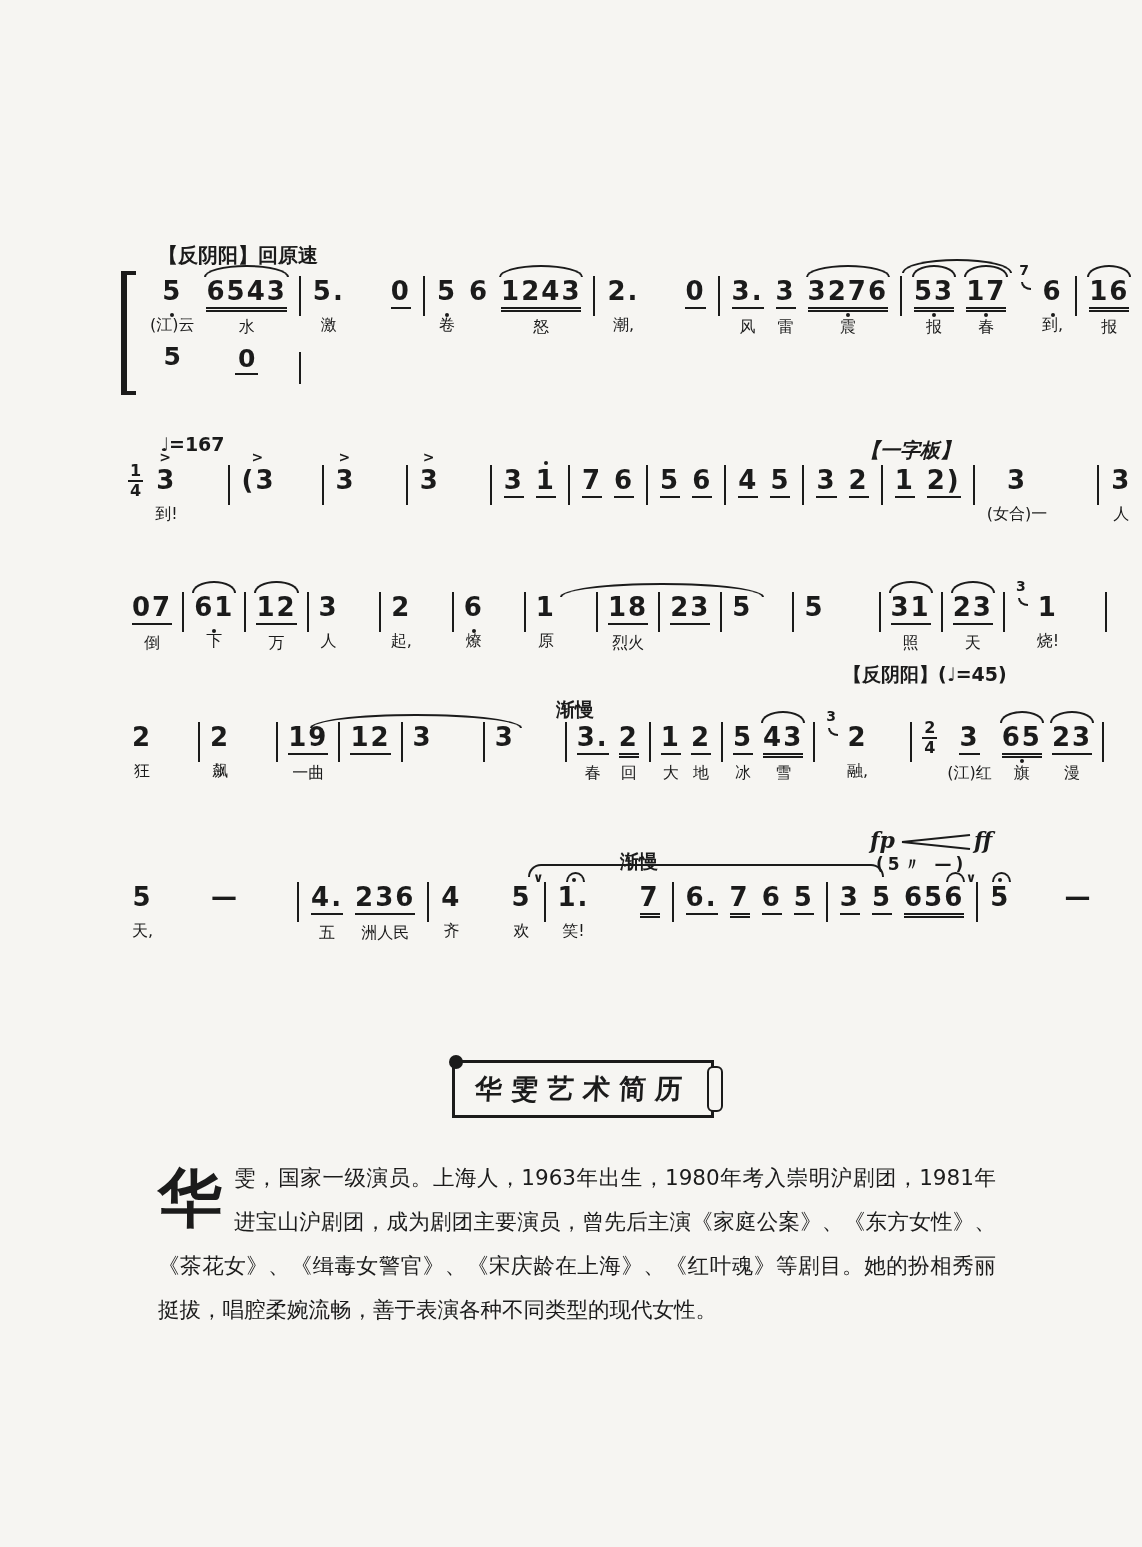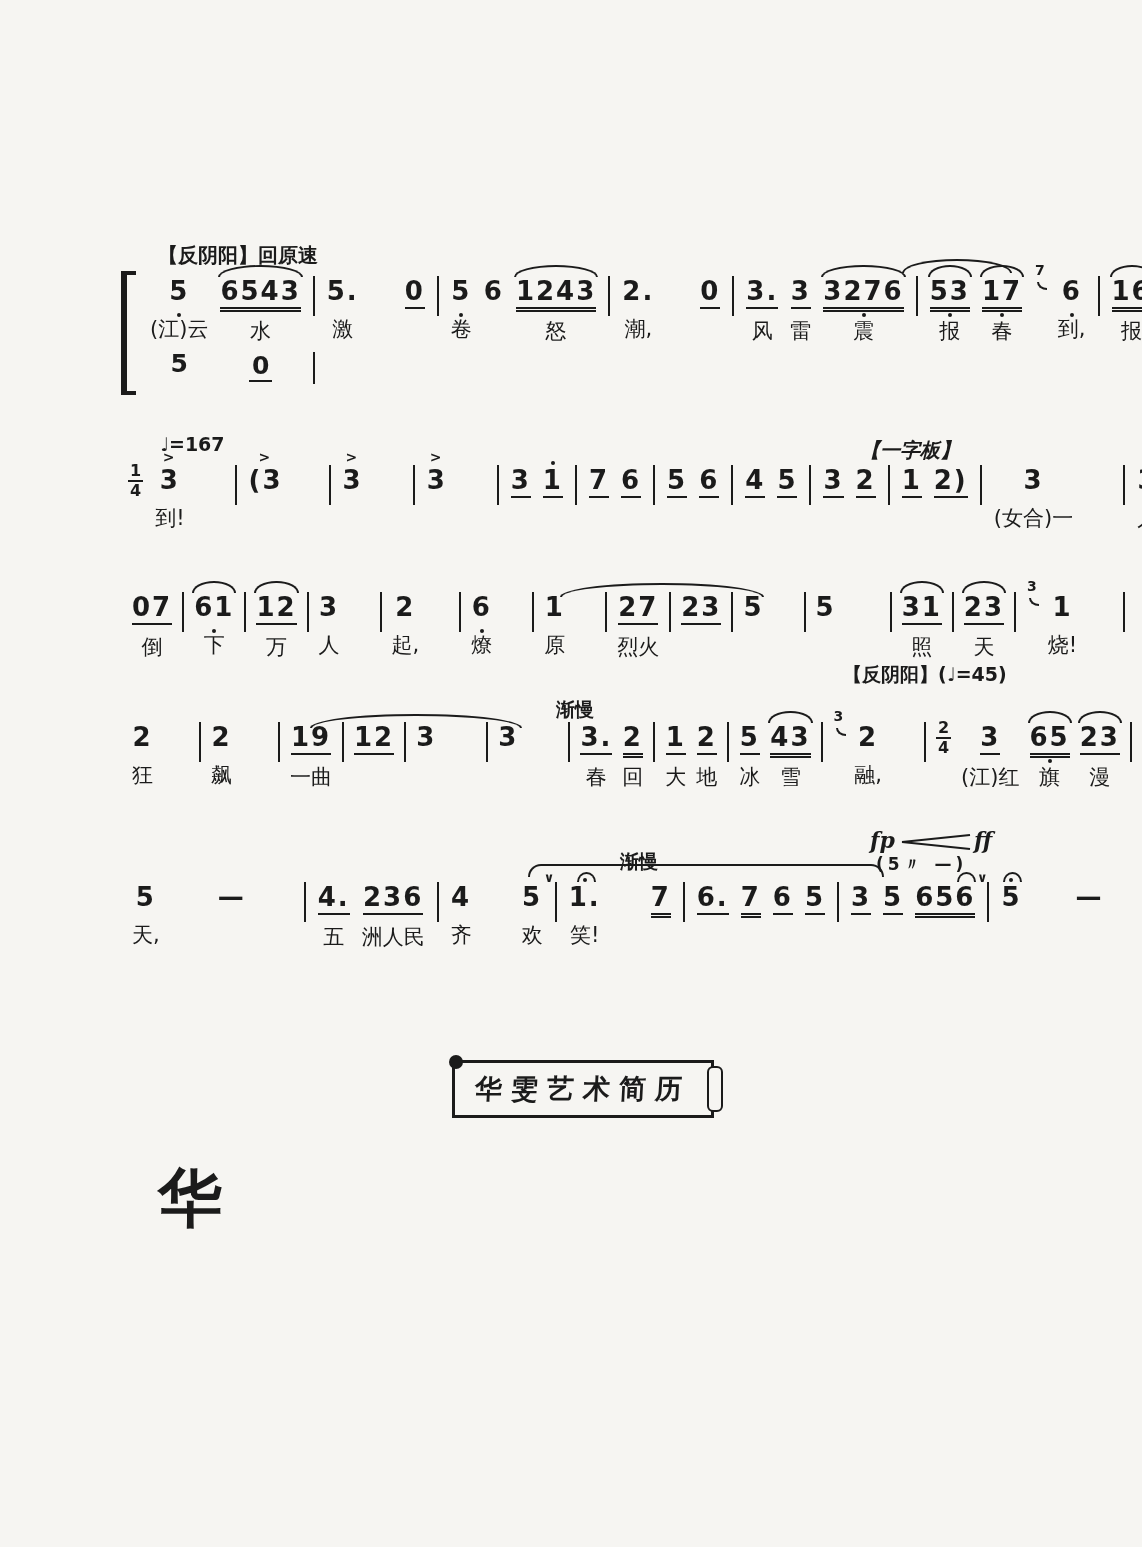--- a/index.html
+++ b/index.html
@@ -56,21 +56,21 @@
   .grace{position:relative;top:-2px;font-size:14px;font-weight:bold;margin:0 1px;height:30px;}
   .grace::after{content:"";position:absolute;left:2px;bottom:2px;width:8px;height:6px;
         border-left:2px solid var(--ink);border-bottom:2px solid var(--ink);
         border-radius:0 0 0 100%;}
   .bar{width:2px;height:40px;background:var(--ink);margin-top:12px;position:relative;flex:none;}
   .bar.v2bar::after{content:"";position:absolute;left:0;top:76px;width:2px;height:32px;background:var(--ink);}
   .sp{display:inline-block;flex:none;}
   .ts{display:inline-flex;flex-direction:column;align-items:center;margin-top:9px;
       font-size:16px;line-height:1.1;font-weight:bold;}
   .ts .num{border-bottom:2px solid var(--ink);padding:0 2px;}
-  .lyric{font-size:21px;margin-top:8px;white-space:nowrap;font-weight:500;text-align:right;}
+  .lyric{font-size:16px;margin-top:8px;white-space:nowrap;font-weight:500;text-align:right;}
   .v2{font-size:25px;font-weight:bold;margin-top:6px;}
   .v2.u1{border-bottom:2px solid var(--ink);padding:0 3px;}
   
   .arc{position:absolute;border:2px solid var(--ink);border-bottom:none;height:12px;
        border-radius:50% 50% 0 0/100% 100% 0 0;}
   #arc1{left:902px;top:259px;width:106px;}
   #arc3{left:560px;top:583px;width:200px;}
   #arc4{left:310px;top:714px;width:208px;}
   #arc5{left:528px;top:864px;width:352px;height:11px;border-radius:14px 14px 0 0;}
   
@@ -299,21 +299,21 @@
     </span>
     <i class="sp" style="width: 20px;"></i>
     <i class="bar"></i>
     <span class="col">
       <span class="ng">1</span>
       <span class="lyric">原</span>
     </span>
     <i class="sp" style="width: 20px;"></i>
     <i class="bar"></i>
     <span class="col">
-      <span class="ng u1">27</span>
+      <span class="ng u1">18</span>
       <span class="lyric">烈火</span>
     </span>
     <i class="bar"></i>
     <span class="col">
       <span class="ng u1">23</span>
     </span>
     <i class="bar"></i>
     <span class="col">
       <span class="ng">5</span>
     </span>
@@ -503,14 +503,14 @@
 <div class="arc" id="arc4"></div>
 <div class="arc" id="arc5"></div>
 
 <div id="banner">
   <span class="dot"></span>
   <span class="roll"></span>
   <span id="banner-title">华雯艺术简历</span>
 </div>
 
 <div id="bio">
-  <p><span class="dropcap">华</span></p>
+  <p><span class="dropcap">华</span><span>雯，国家一级演员。上海人，1963年出生，1980年考入崇明沪剧团，1981年进宝山沪剧团，成为剧团主要演员，曾先后主演《家庭公案》、《东方女性》、《茶花女》、《缉毒女警官》、《宋庆龄在上海》、《红叶魂》等剧目。她的扮相秀丽挺拔，唱腔柔婉流畅，善于表演各种不同类型的现代女性。</span></p>
 </div>
 
 </body></html>

